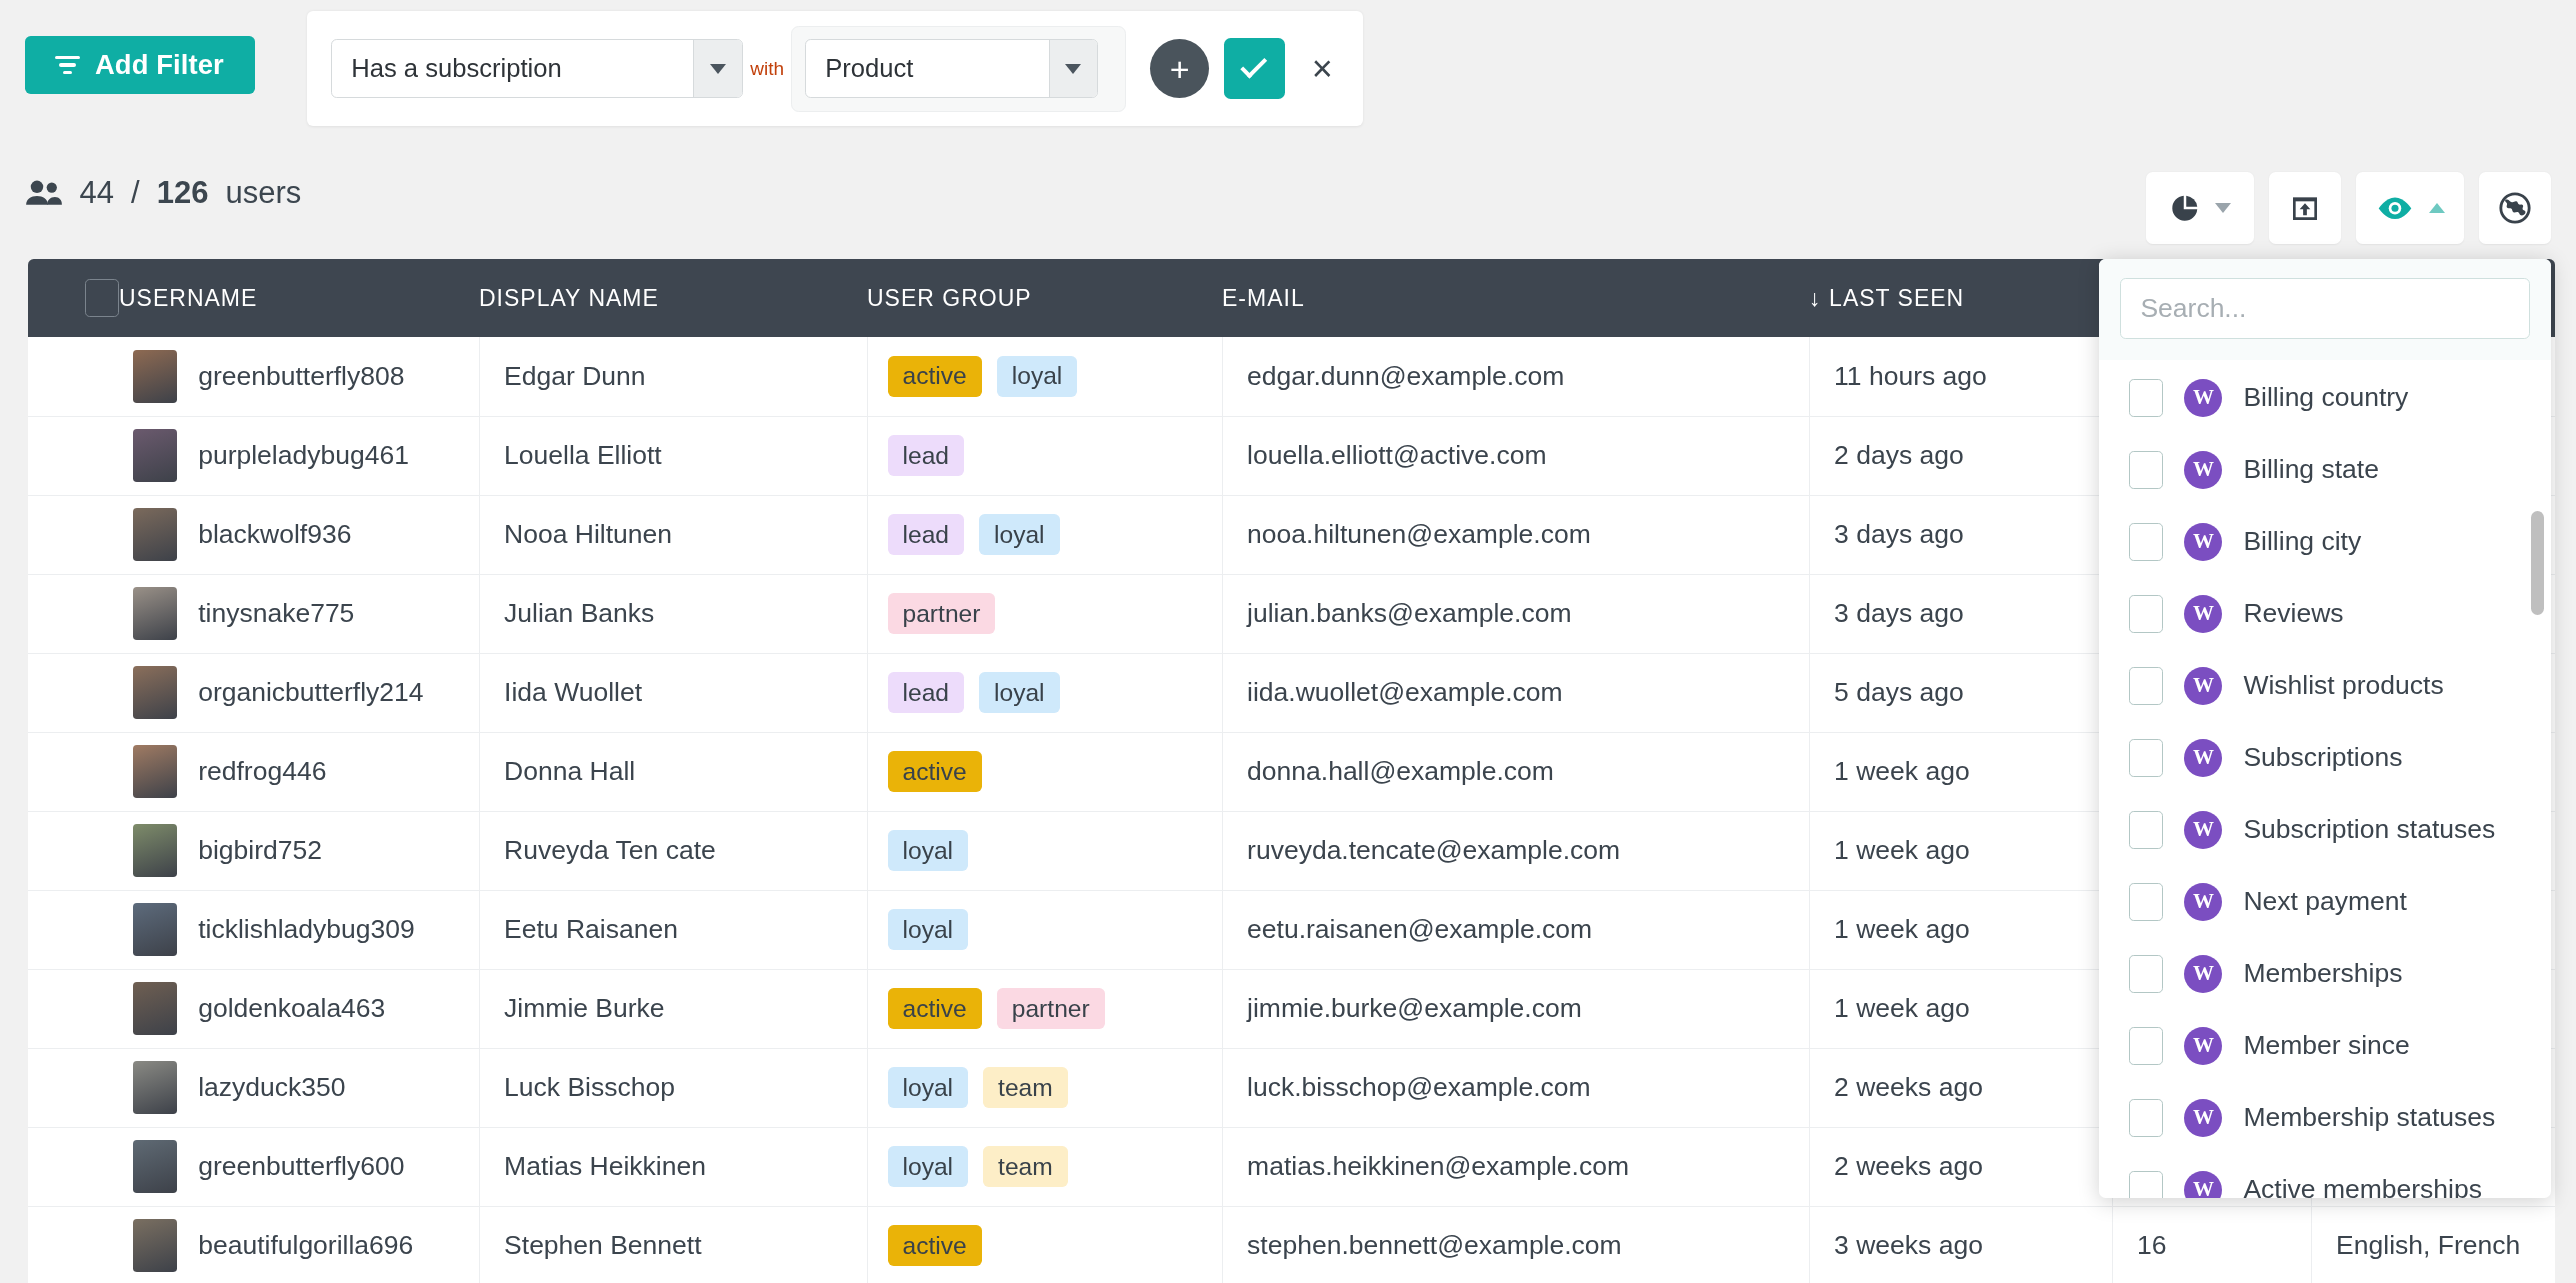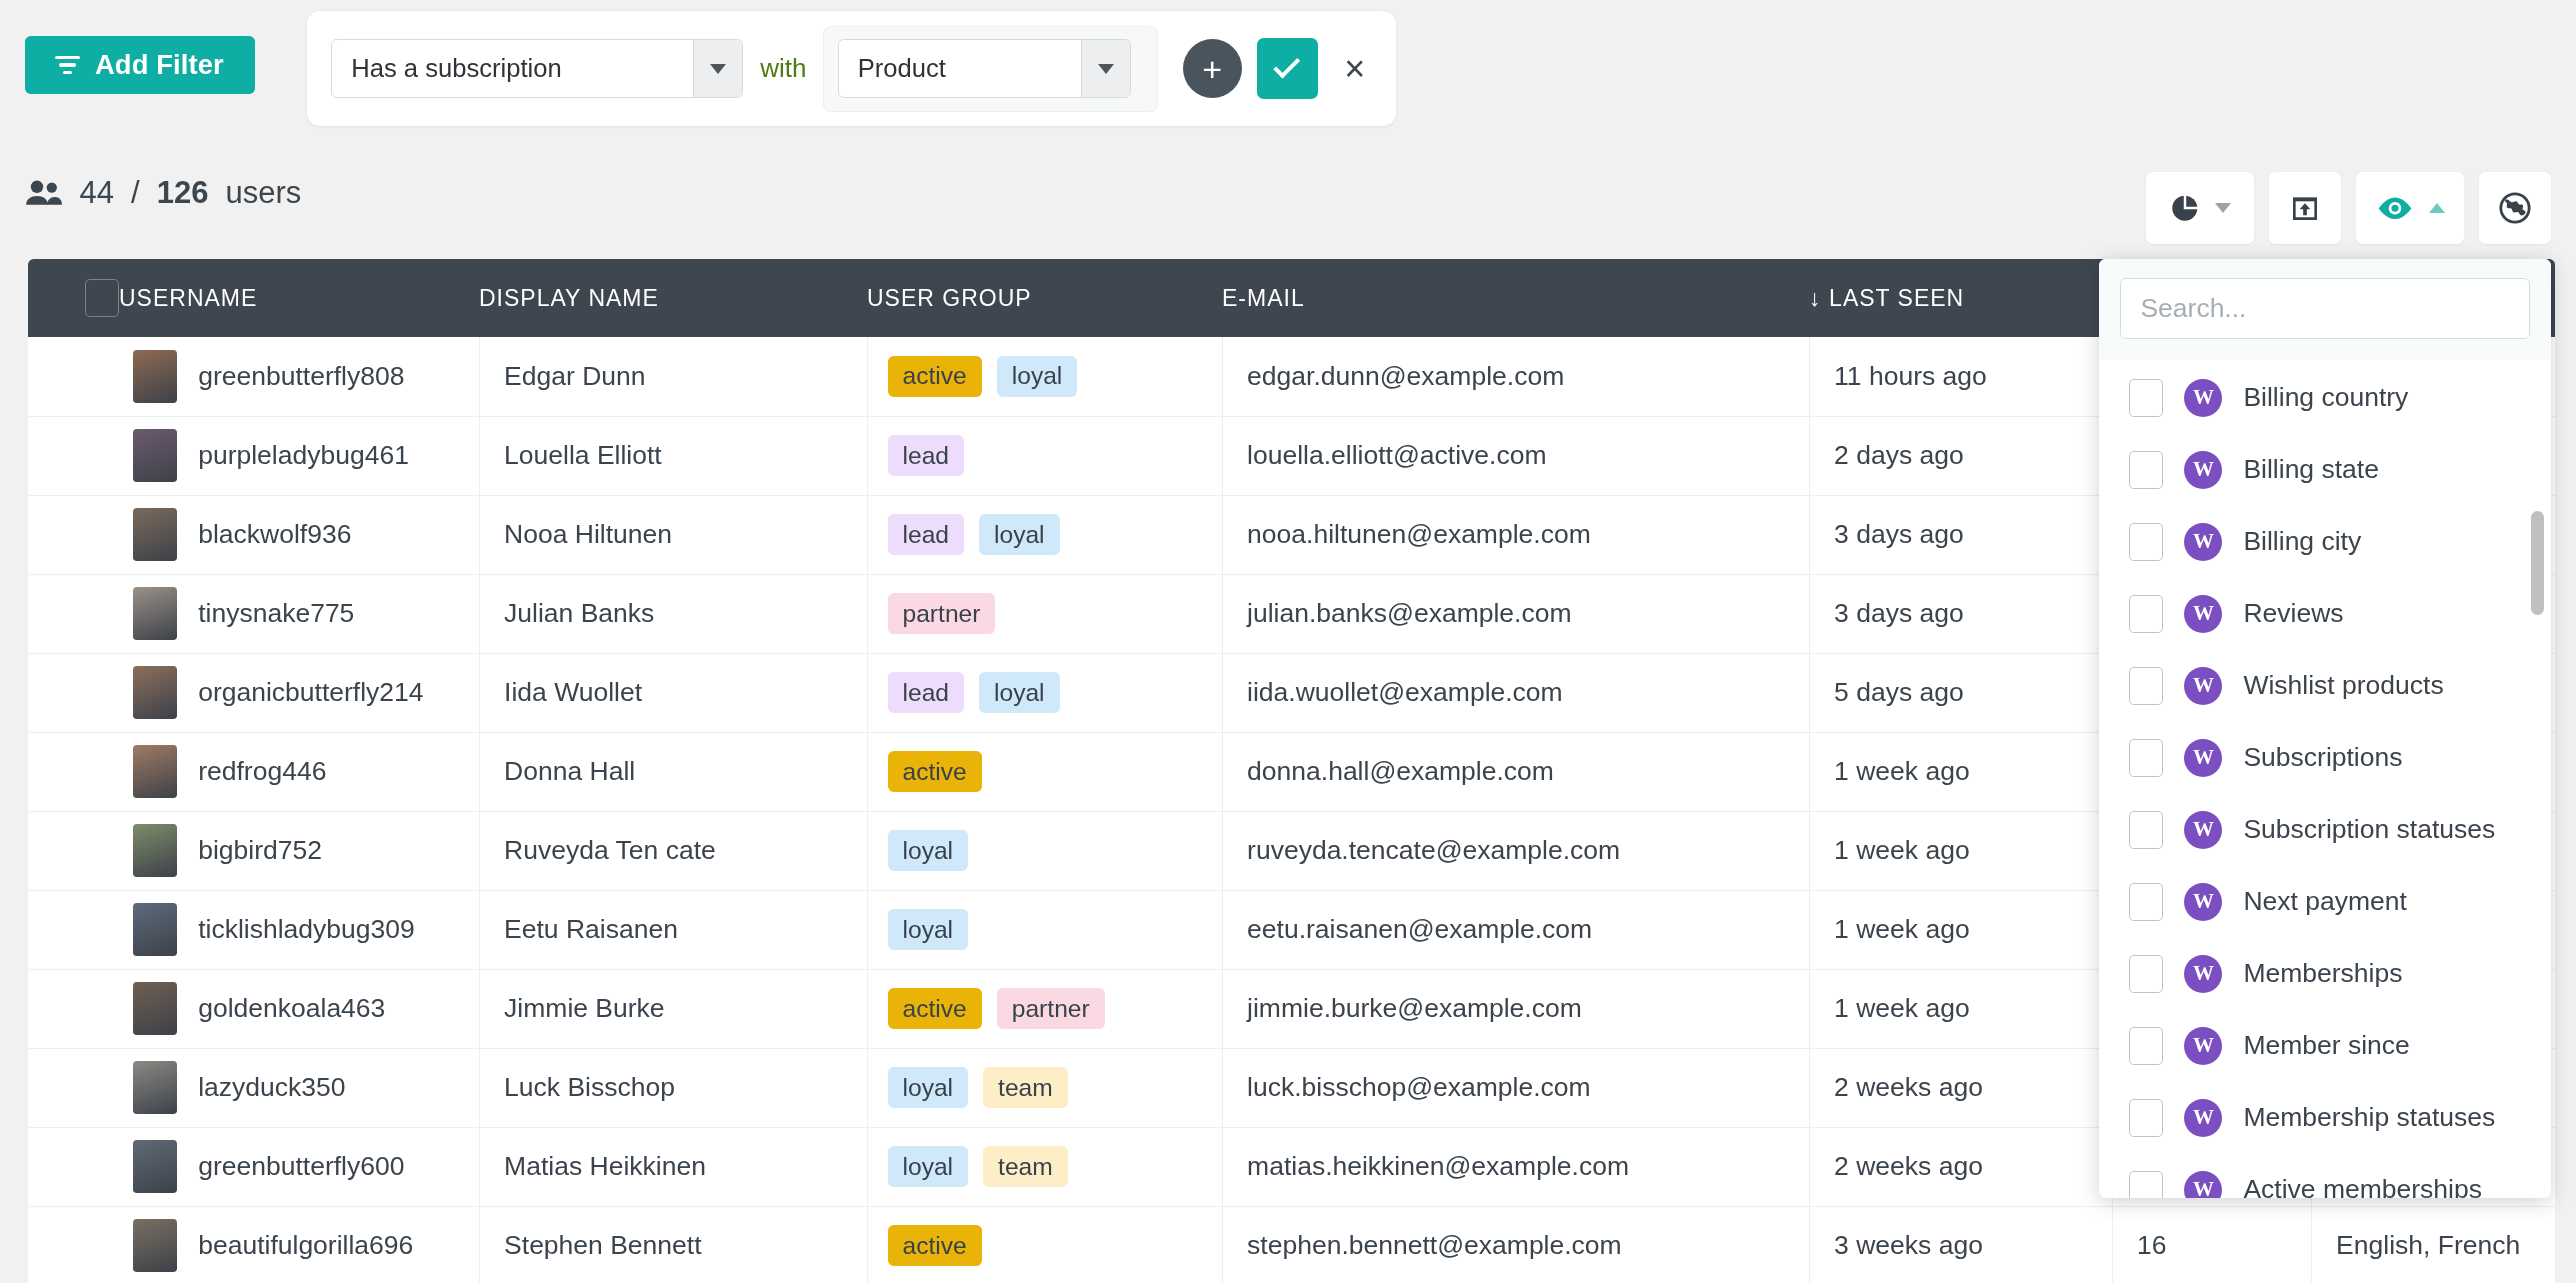--- a/index.html
+++ b/index.html
@@ -30,21 +30,21 @@
     padding: 0 24.6px;
   }
   .filter-icon { display:flex; flex-direction:column; gap:3.8px; align-items:center; }
   .filter-icon i { display:block; background:#fff; height:3.8px; border-radius:1.9px; }
   .filter-icon i:nth-child(1){ width:24.6px; }
   .filter-icon i:nth-child(2){ width:17px; }
   .filter-icon i:nth-child(3){ width:9.5px; }
 
   .filter-card {
     margin-left: 52px; margin-top: 11.4px;
-    background: #fff; border-radius: 13px;
+    background: #fff; border-radius: 6px;
     height: 115px;
     display: flex; align-items: center;
     padding: 0 24.6px;
     box-shadow: 0 0.9px 2.8px rgba(0,0,0,.07);
   }
   .select-wrap {
     display: flex; align-items: stretch;
     border: 0.9px solid #d6dadc; border-radius: 5.7px;
     background: #fff; height: 59px; overflow: hidden;
   }
@@ -60,22 +60,22 @@
   }
   .caret-glyph {
     width: 0; height: 0;
     border-left: 8.5px solid transparent;
     border-right: 8.5px solid transparent;
     border-top: 10.4px solid #4b555e;
   }
   .w-first { width: 412px; }
   .w-first .val { width: 362px; }
   .with-label {
-    color: #4d7c0f; font-size: 26px;
-    margin: 0 17px; font-weight: 400;
+    color: #c2410c; font-size: 19px;
+    margin: 0 7px; font-weight: 400;
   }
   .group-box {
     display: flex; align-items: center; gap: 0;
     background: #f7f8f8; border: 0.9px solid #eceeef;
     border-radius: 7.6px; padding: 12.3px 13.2px;
   }
   .w-prod { width: 293px; margin-right: 13.2px; }
   .w-prod .val { width: 244px; }
   .w-plan { width: 298px; }
   .w-plan .val { width: 249px; }

